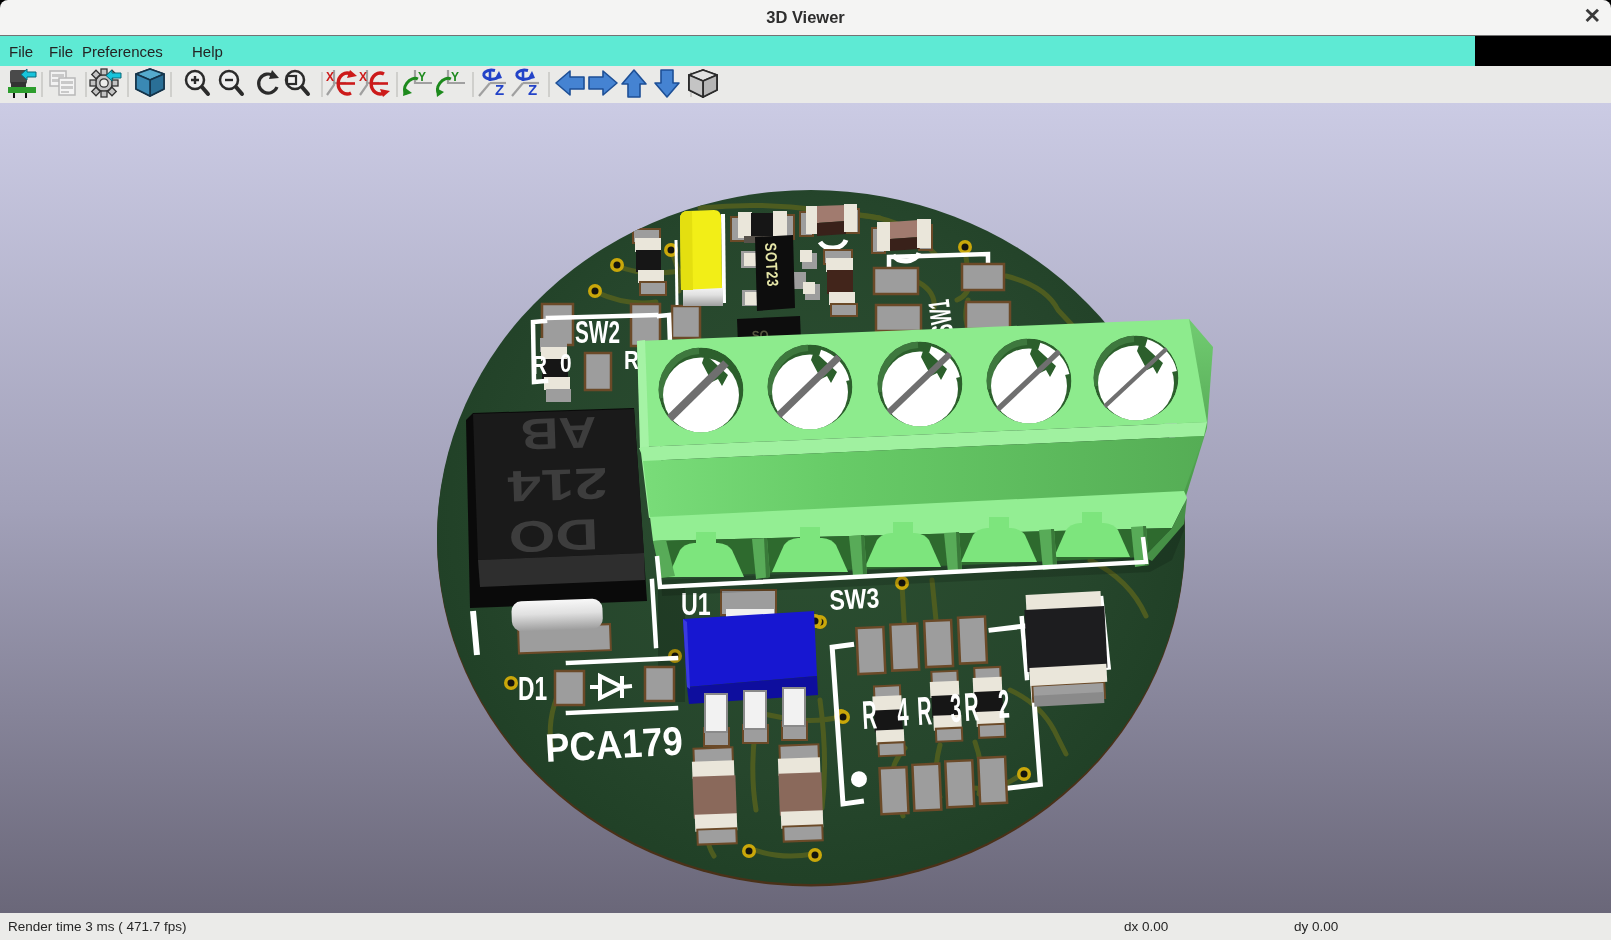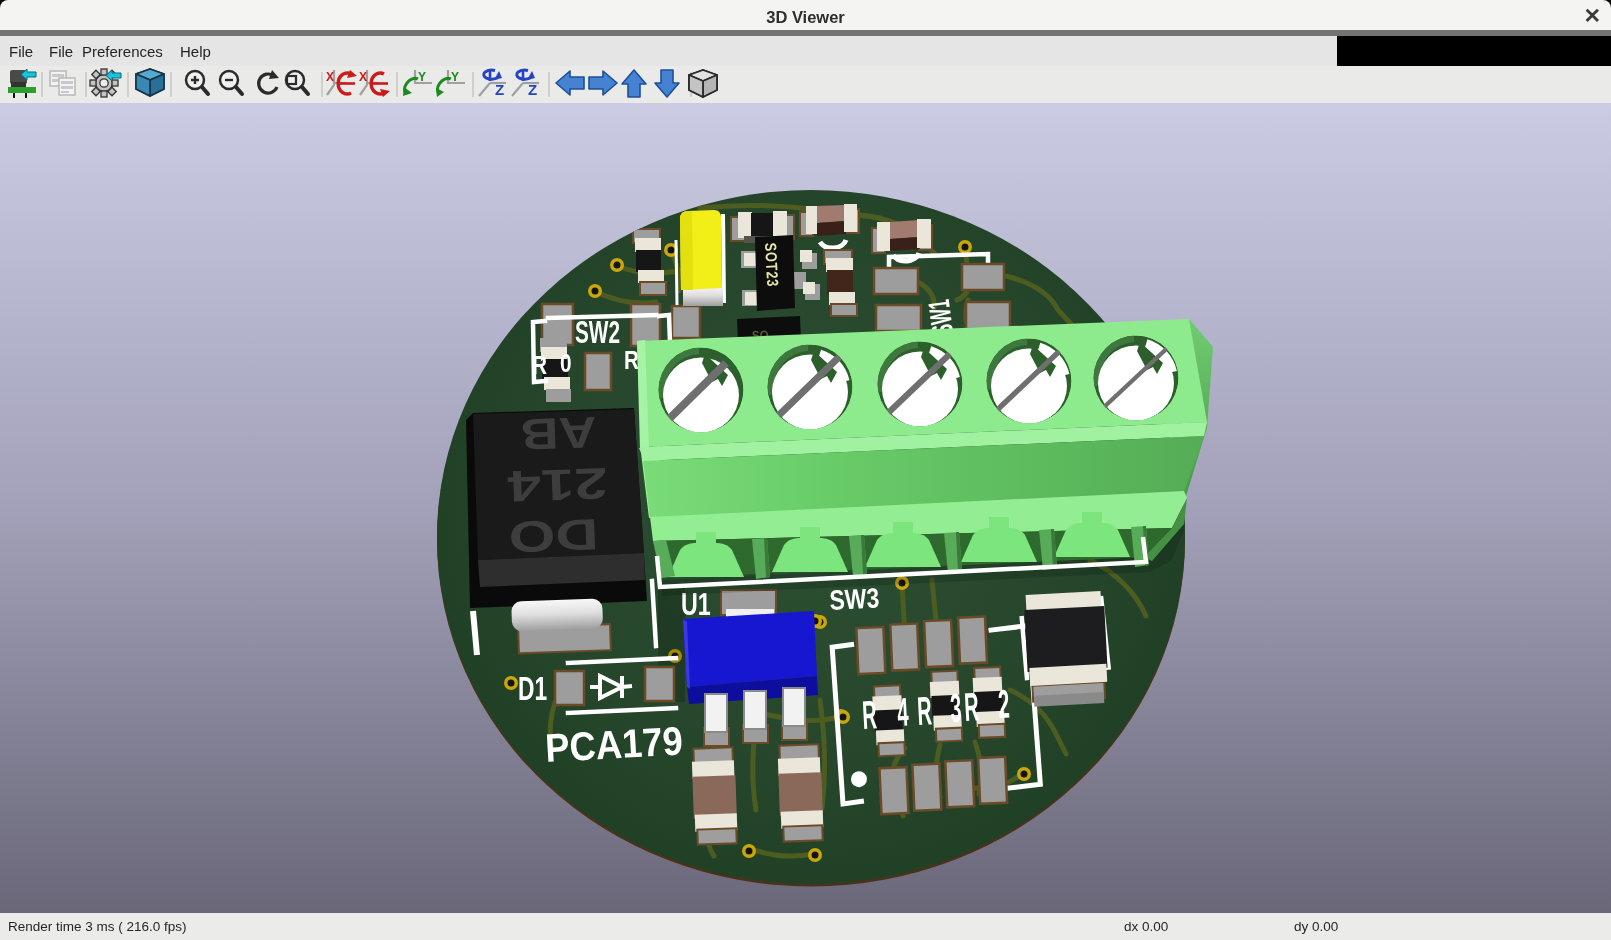--- a/index.html
+++ b/index.html
@@ -1,38 +1,38 @@
 <!DOCTYPE html>
 <html><head><meta charset="utf-8"><title>3D Viewer</title>
 <style>
 * { margin:0; padding:0; box-sizing:border-box; }
 html,body { width:1611px; height:940px; overflow:hidden; background:#000; }
 body { font-family:"Liberation Sans", sans-serif; }
 .titlebar { position:absolute; left:0; top:0; width:1611px; height:36px; background:#f4f4f3;
-  border-bottom:6px solid #737373; border-radius:8px 8px 0 0; }
+  border-bottom:1px solid #737373; border-radius:8px 8px 0 0; }
 .titlebar .t { position:absolute; left:0; right:0; top:8px; text-align:center; font-size:16.5px;
   font-weight:bold; color:#2e2e2e; }
 .titlebar .x { position:absolute; right:10px; top:4px; font-size:21px; font-weight:bold; color:#3a3a3a; }
-.menubar { position:absolute; left:0; top:36px; width:1337px; height:30px; background:#e5e5e5; }
+.menubar { position:absolute; left:0; top:36px; width:1475px; height:30px; background:#5eead4; }
 .menubar span { position:absolute; top:7px; font-size:15px; color:#242424; }
 .toolbar { position:absolute; left:0; top:66px; width:1611px; height:37px; background:#eaeae8; }
 .viewport { position:absolute; left:0; top:103px; width:1611px; height:810px; }
 .statusbar { position:absolute; left:0; top:913px; width:1611px; height:27px; background:#ebebe9; }
 .statusbar span { position:absolute; top:6px; font-size:13.5px; color:#262626; }
 </style></head>
 <body>
 <div class="titlebar">
     <span class="t">3D Viewer</span>
     <span class="x">✕</span>
   </div>
 <div class="menubar">
 <span style="left:9px">File</span>
     <span style="left:49px">File</span>
 <span style="left:82px">Preferences</span>
-    <span style="left:180px">Help</span>
+    <span style="left:192px">Help</span>
 </div>
 <div class="toolbar"><svg width="1611" height="37" viewBox="0 0 1611 37">
       <g>
 <rect x="8" y="21" width="28" height="6" fill="#2e9e2e"></rect>
 <line x1="14" y1="27" x2="14" y2="32" stroke="#111" stroke-width="2"></line>
 <line x1="26" y1="27" x2="26" y2="32" stroke="#111" stroke-width="2"></line>
 <rect x="10" y="4" width="17" height="14" rx="2" fill="#4a4a4a"></rect>
 <rect x="11" y="16" width="15" height="5" fill="#333"></rect>
 <polygon points="36,6 27,6 27,3 21,8.5 27,14 27,11 36,11" fill="#18c4dc" stroke="#0a6a7a" stroke-width="1"></polygon>
 </g>
@@ -480,15 +480,15 @@
 <polygon points="944,533 959,532 962,571 948,573" fill="#58ab58"></polygon>
 <polygon points="956,532 959,532 962,571 958,572" fill="#3a7a3a"></polygon>
 <polygon points="1039,530 1054,529 1057,568 1043,570" fill="#58ab58"></polygon>
 <polygon points="1051,529 1054,529 1057,568 1053,569" fill="#3a7a3a"></polygon>
 <polygon points="1131,527 1146,526 1149,565 1135,567" fill="#58ab58"></polygon>
 <polygon points="1143,526 1146,526 1149,565 1145,566" fill="#3a7a3a"></polygon>
 <polygon points="653,541 666,540 675,576 661,578" fill="#58ab58"></polygon>
 <path d="M657,556 L660,587 L1146,562 L1143,537" fill="none" stroke="#ffffff" stroke-width="4.5"></path>
     </svg></div>
 <div class="statusbar">
-<span style="left:8px">Render time 3 ms ( 216.0 fps)</span>
+<span style="left:8px">Render time 3 ms ( 471.7 fps)</span>
 <span style="left:1124px">dx 0.00</span>
     <span style="left:1294px">dy 0.00</span>
 </div>
 </body></html>

